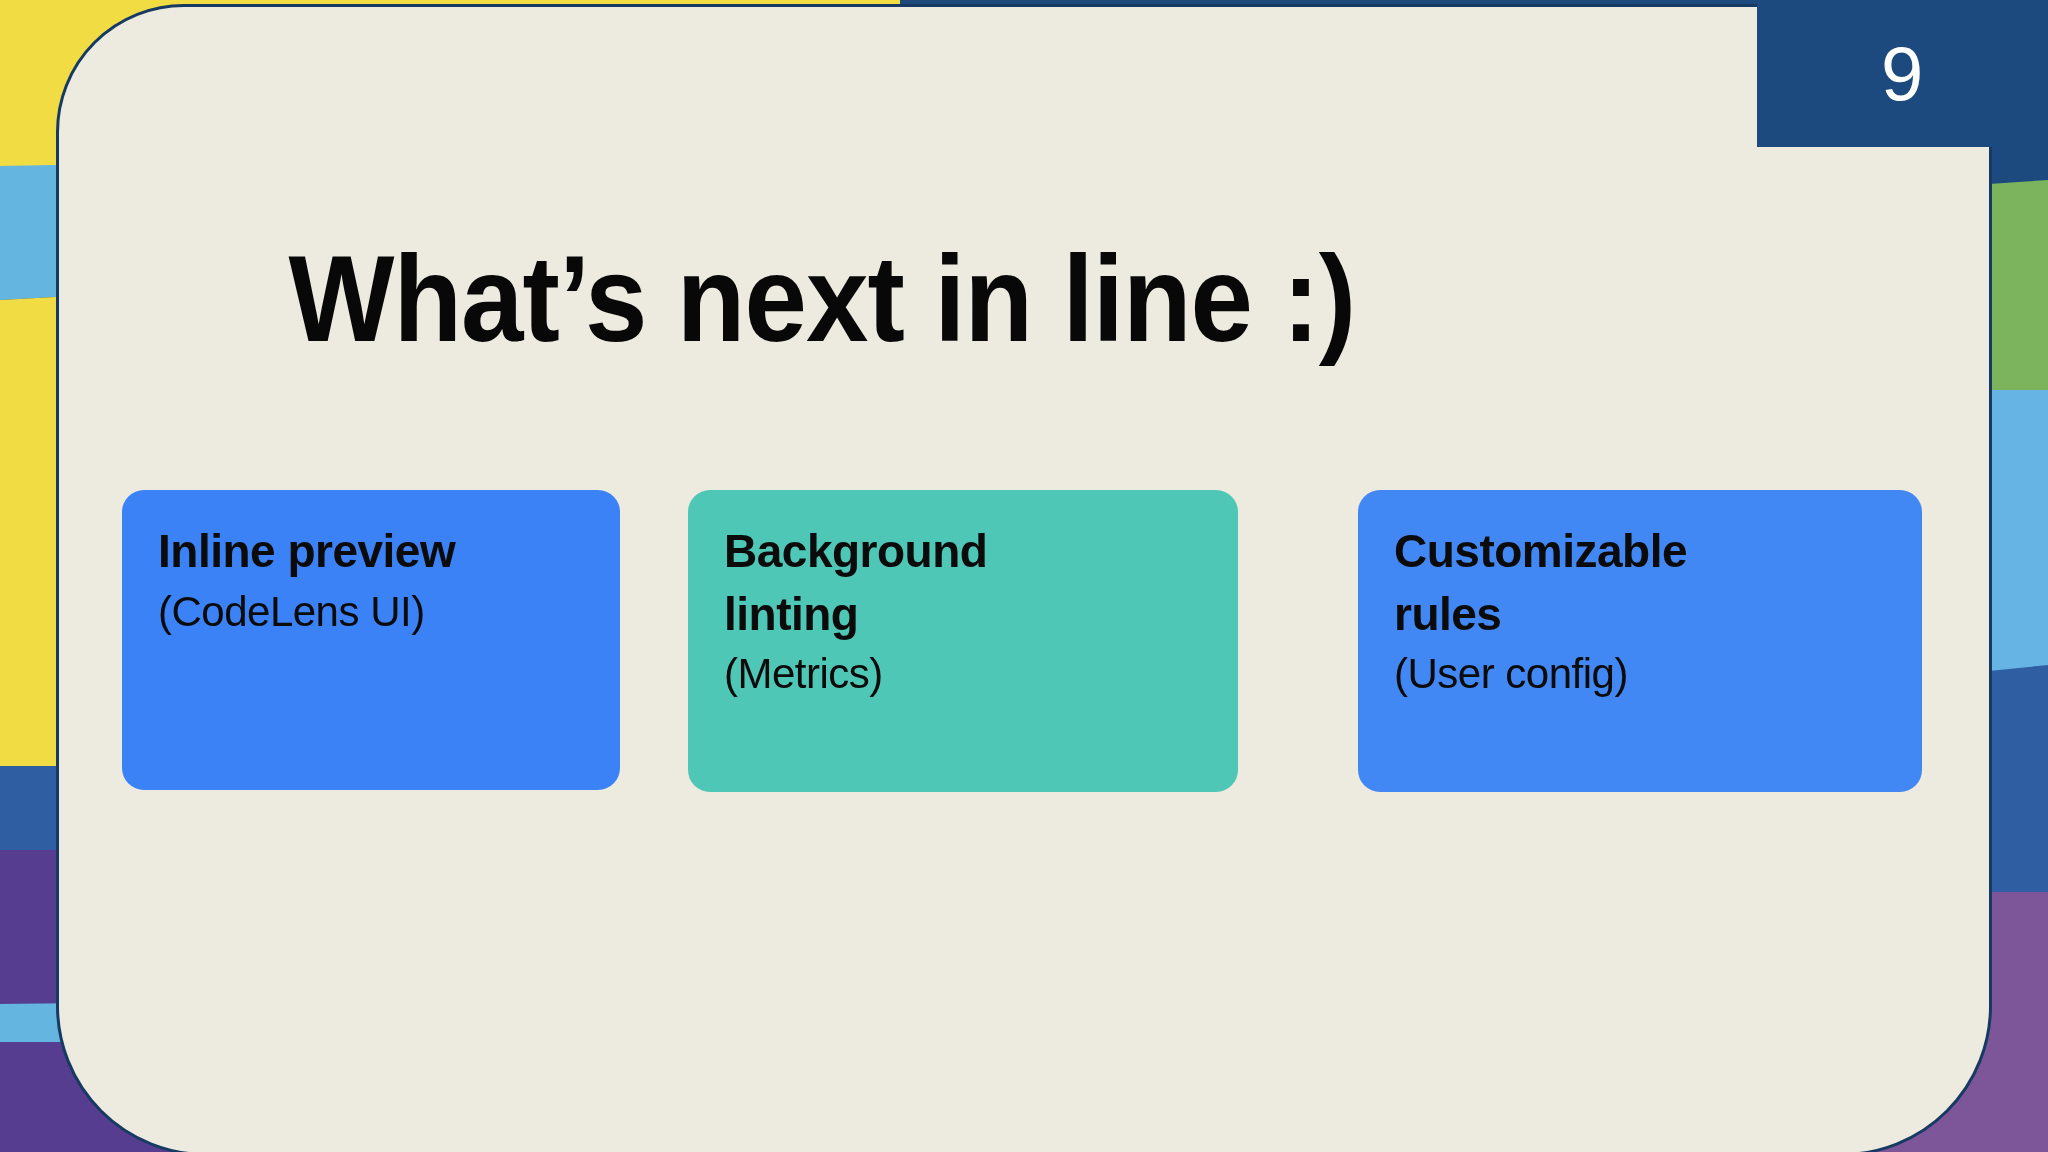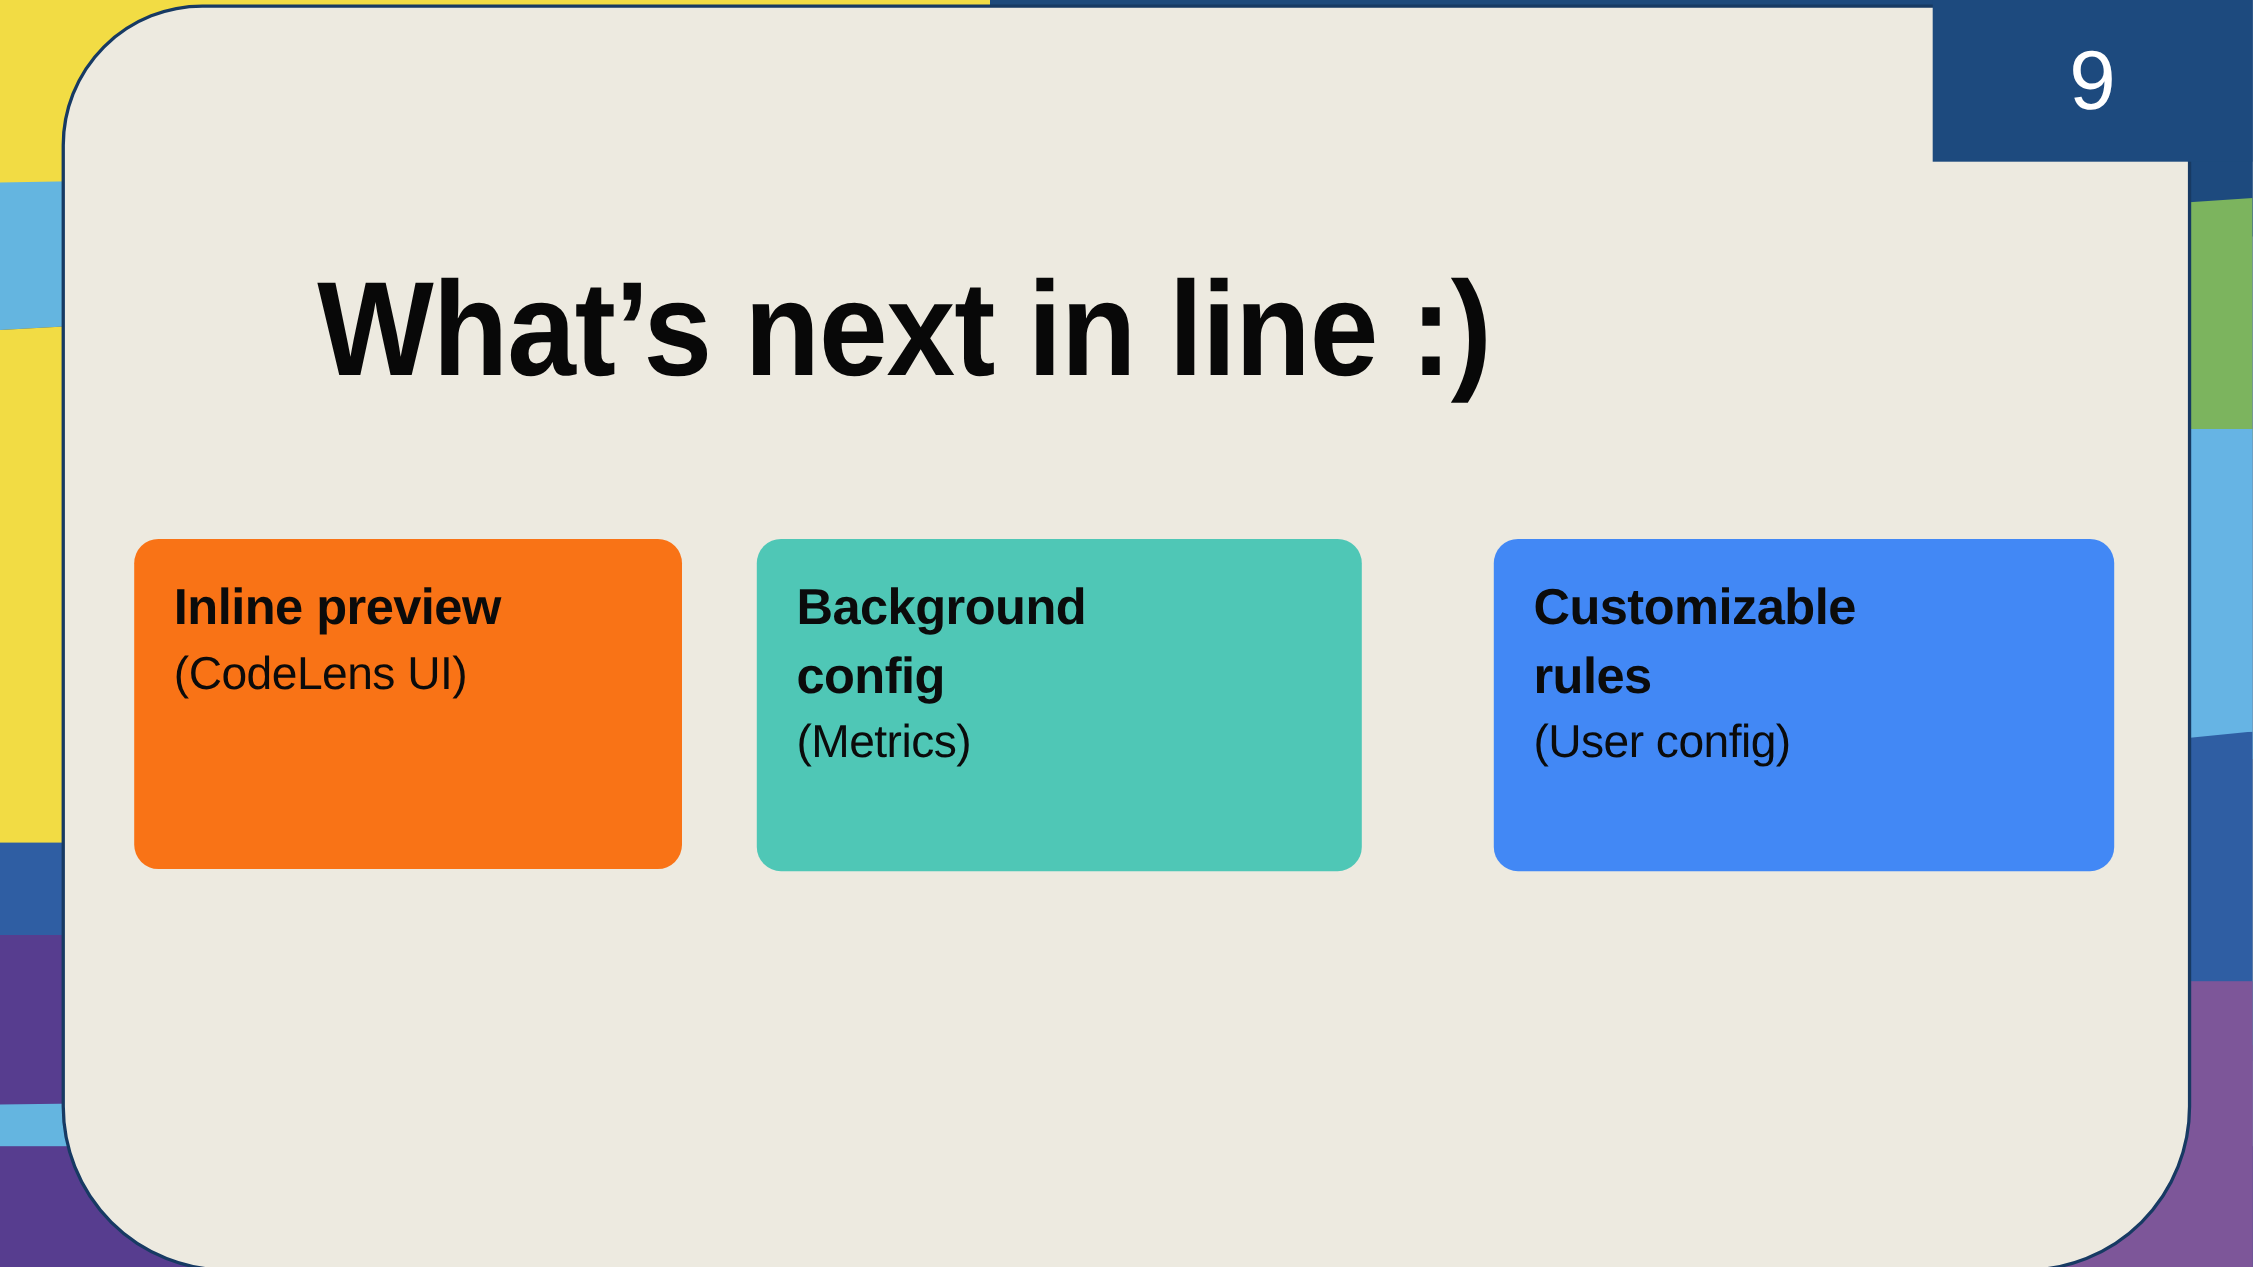--- a/index.html
+++ b/index.html
@@ -147,21 +147,21 @@
   .feature-card .subline {
     font-size: 42px;
     font-weight: 400;
     color: #0b0b0b;
     line-height: 1.36;
     letter-spacing: -0.5px;
     margin: 0;
     font-family: "Liberation Sans", "DejaVu Sans", sans-serif;
   }
 
-  #card-0 { left: 0px;    width: 498px; height: 300px; background: #f97316; }
+  #card-0 { left: 0px;    width: 498px; height: 300px; background: #3b82f6; }
   #card-1 { left: 566px;  width: 550px; height: 302px; background: #4fc7b6; }
   #card-2 { left: 1236px; width: 564px; height: 302px; background: #4288f5; }
 </style>
 </head>
 <body>
 
 <div id="slide">
 
   <div class="bg-layer">
     <div class="band top-yellow-strip"></div>
@@ -191,21 +191,21 @@
 
   <div id="cards">
 
     <div class="feature-card" id="card-0">
       <p class="headline">Inline preview</p>
       <p class="subline">(CodeLens UI)</p>
     </div>
 
     <div class="feature-card" id="card-1">
       <p class="headline">Background
-config</p>
+linting</p>
       <p class="subline">(Metrics)</p>
     </div>
 
     <div class="feature-card" id="card-2">
       <p class="headline">Customizable
 rules</p>
       <p class="subline">(User config)</p>
     </div>
 
   </div>

